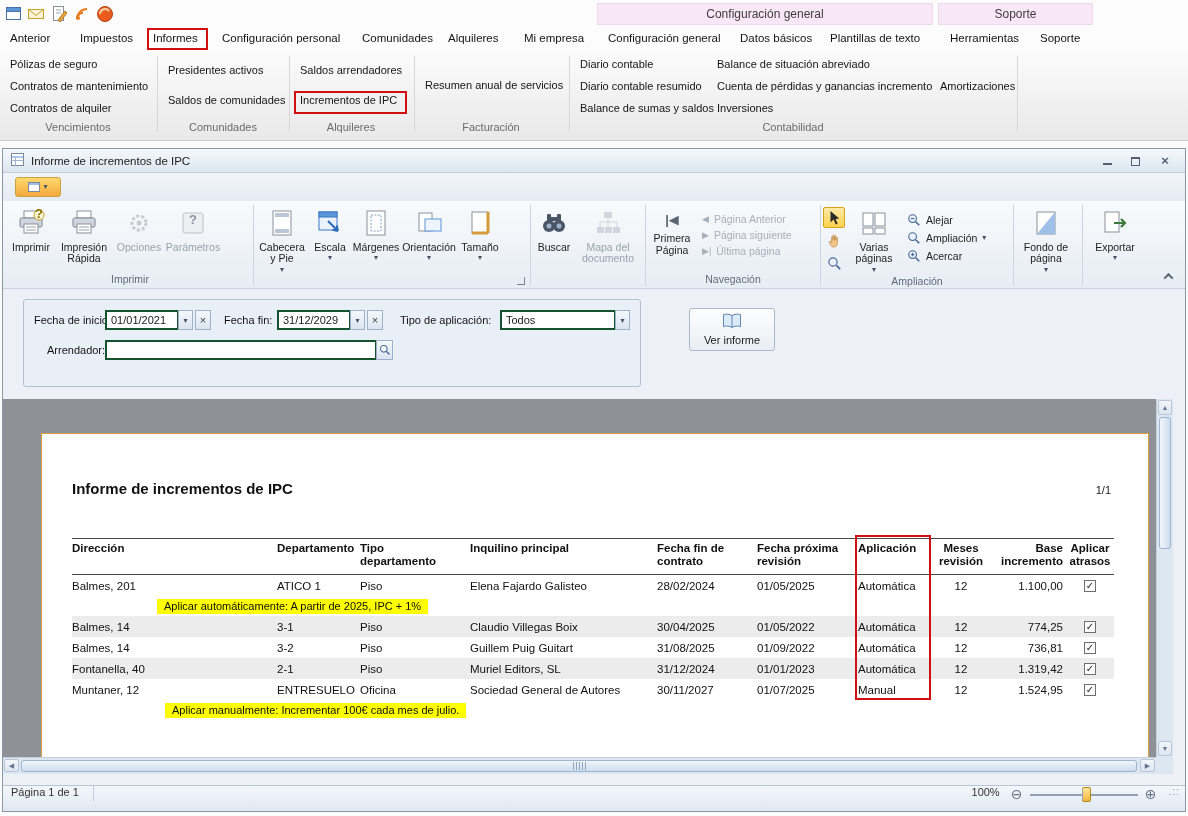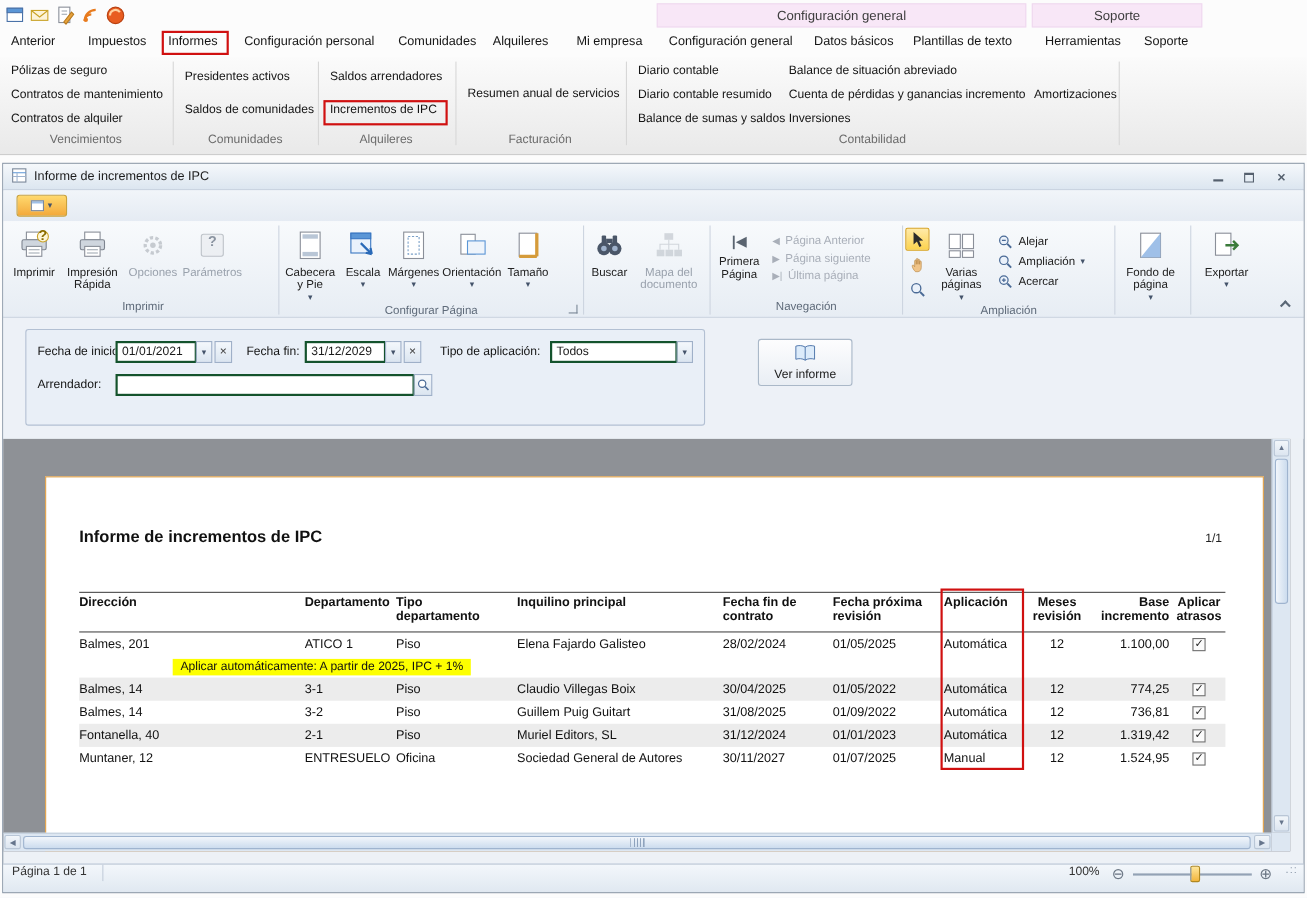--- a/index.html
+++ b/index.html
@@ -280,21 +280,20 @@
           <div class="tbtn" style="width:44px">
             <span><svg width="28" height="28" viewBox="0 0 28 28">
                   <rect x="6" y="3" width="16" height="21" fill="#fff" stroke="#8a8f99"></rect>
                   <path d="M6 24 h16" stroke="#d59b3a" stroke-width="3"></path>
                   <path d="M22 3 v21" stroke="#d59b3a" stroke-width="3"></path>
                 </svg></span>
             <span>Tamaño</span>
               <span class="dd">▾</span>
           </div>
         </div>
-        <div class="tcap">Configurar Página</div>
         <span class="dlg"></span>
       </div>
       <div class="tsep"></div>
 
       <div class="tgroup" style="width:110px">
         <div class="tbtns">
           <div class="tbtn" style="width:42px">
             <span><svg width="28" height="28" viewBox="0 0 28 28">
                   <rect x="7" y="5" width="4" height="9" rx="1" fill="#4a5668"></rect>
                   <rect x="17" y="5" width="4" height="9" rx="1" fill="#4a5668"></rect>
@@ -455,21 +454,21 @@
         <div class="combo" style="left:253px;top:10px">
           <span class="cfield" style="width:74px">31/12/2029</span>
           <span class="cbtn">▾</span>
           <span class="xbtn">×</span>
         </div>
         <span class="flabel" style="left:376px;top:10px">Tipo de aplicación:</span>
         <div class="combo" style="left:476px;top:10px">
           <span class="cfield" style="width:116px">Todos</span>
           <span class="cbtn">▾</span>
         </div>
-        <span class="flabel" style="left:10px;top:40px">Arrendador:</span>
+        <span class="flabel" style="left:23px;top:40px">Arrendador:</span>
         <div class="combo" style="left:81px;top:40px">
           <span class="cfield" style="width:272px"></span>
           <span class="cbtn" style="width:17px">
               <svg width="12" height="12" viewBox="0 0 20 20">
                 <circle cx="8" cy="8" r="5.5" fill="#fff" stroke="#4a6a96" stroke-width="1.8"></circle>
                 <line x1="12.5" y1="12.5" x2="17.5" y2="17.5" stroke="#4a6a96" stroke-width="2.4"></line>
               </svg>
             </span>
         </div>
       </div>
@@ -588,20 +587,23 @@
               <div>ENTRESUELO</div>
               <div>Oficina</div>
               <div>Sociedad General de Autores</div>
               <div>30/11/2027</div>
               <div>01/07/2025</div>
               <div>Manual</div>
               <div class="ctr">12</div>
               <div class="num">1.524,95</div>
               <div class="ctr"><span class="cb">✓</span></div>
           </div>
+          <div class="noterow">
+              <span class="chip" style="margin-left:93px">Aplicar manualmente: Incrementar 100€ cada mes de julio.</span>
+            </div>
         </div>
 
         <div class="redbox" style="left:813px;top:101px;width:76px;height:165px"></div>
       </div>
 
       <div class="vsb">
         <div class="sbarrow" style="left:1px;top:1px;width:14px;height:15px">▲</div>
         <div class="vthumb"></div>
         <div class="sbarrow" style="left:1px;bottom:1px;width:14px;height:15px">▼</div>
       </div>

